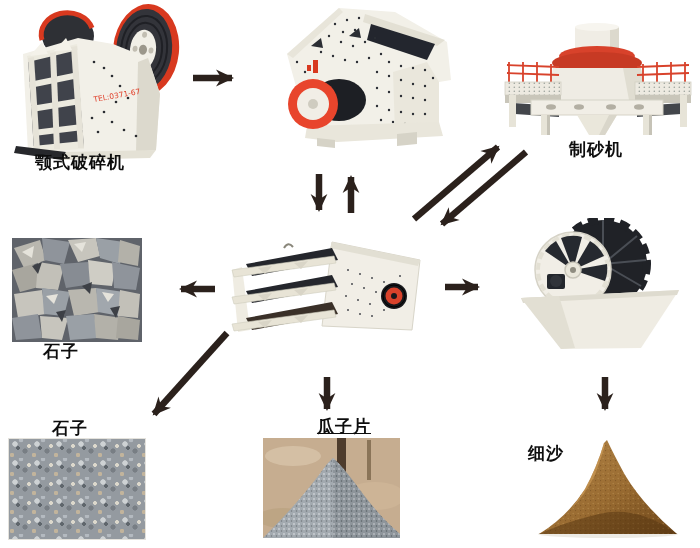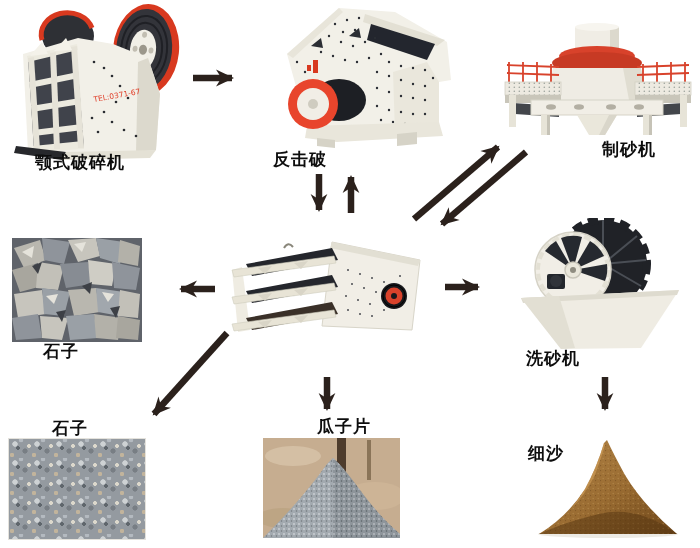--- a/index.html
+++ b/index.html
@@ -153,21 +153,20 @@
       <path d="M30,124 L162,120 L166,134 L60,140 L28,136 Z" fill="#e9e6db"></path>
       <path d="M40,136 L58,138 L58,146 L40,144 Z" fill="#d6d3c7"></path>
       <path d="M120,132 L140,130 L140,142 L120,144 Z" fill="#d6d3c7"></path>
 
       <ellipse cx="62" cy="98" rx="27" ry="21" fill="#1d1f24"></ellipse>
       <circle cx="36" cy="102" r="25" fill="#e8452c"></circle>
       <circle cx="36" cy="102" r="16" fill="#f1eee6"></circle>
       <circle cx="36" cy="102" r="5" fill="#cfccc0"></circle>
     </svg>
   </div>
-  <div class="nlabel" style="left:240px;top:150px;width:120px;">反击破</div>
 
   <div class="node" style="left:503px;top:22px;">
     <svg width="190" height="114" viewBox="0 0 190 114">
       <defs>
         <pattern id="perf" width="5" height="4" patternUnits="userSpaceOnUse">
           <circle cx="1.3" cy="1.3" r="0.8" fill="#9aa09a"></circle>
         </pattern>
       </defs>
 
       <rect x="72" y="5" width="44" height="26" fill="#f0ede5"></rect>
@@ -213,21 +212,21 @@
       <ellipse cx="136" cy="85" rx="5" ry="2.8" fill="#b3afa3"></ellipse>
 
       <path d="M74,93 L114,93 L102,113 L86,113 Z" fill="#eae7db"></path>
       <path d="M106,93 L114,93 L102,113 L96,113 Z" fill="#d9d6ca"></path>
       <rect x="38" y="93" width="9" height="20" fill="#e7e4d8"></rect>
       <rect x="44" y="93" width="3" height="20" fill="#c6c3b7"></rect>
       <rect x="140" y="93" width="9" height="20" fill="#e7e4d8"></rect>
       <rect x="146" y="93" width="3" height="20" fill="#c6c3b7"></rect>
     </svg>
   </div>
-  <div class="nlabel" style="left:536px;top:140px;width:120px;text-align:right;">制砂机</div>
+  <div class="nlabel" style="left:536px;top:140px;width:120px;">制砂机</div>
 
   <div class="photo" style="left:12px;top:238px;">
     <svg width="130" height="104" viewBox="0 0 130 104">
       <rect width="130" height="104" fill="#5f636a"></rect>
       <polygon points="2,10 28,2 34,22 12,30" fill="#b9b7af"></polygon>
       <polygon points="30,0 58,4 52,26 32,22" fill="#8f949b"></polygon>
       <polygon points="56,2 84,0 88,18 66,24" fill="#c7c5bd"></polygon>
       <polygon points="84,0 112,4 108,26 88,20" fill="#9aa0a6"></polygon>
       <polygon points="108,2 128,8 126,28 106,24" fill="#b3b1a9"></polygon>
       <polygon points="0,32 22,26 30,48 8,54" fill="#a8a69e"></polygon>
@@ -330,26 +329,25 @@
       <circle cx="54" cy="52" r="3" fill="#8f8c80"></circle>
 
       <path d="M2,80 L160,72 L122,130 L42,131 Z" fill="#efece3"></path>
       <path d="M2,80 L160,72 L158,77 L4,85 Z" fill="#dedbcf"></path>
       <path d="M2,80 L40,78 L56,130 L42,131 Z" fill="#e2dfd3"></path>
 
       <rect x="28" y="56" width="18" height="15" rx="2" fill="#23262c"></rect>
       <circle cx="37" cy="63" r="6" fill="#31343a"></circle>
     </svg>
   </div>
-  <div class="nlabel" style="left:493px;top:349px;width:120px;">洗砂机</div>
 
   <div class="nlabel" style="left:10px;top:419px;width:120px;">石子</div>
   <div class="gravel-css" style="left:8px;top:438px;width:136px;height:100px;"></div>
 
-  <div class="nlabel" style="left:284px;top:417px;width:120px;">瓜子片</div>
+  <div class="nlabel" style="left:284px;top:417px;width:120px;text-decoration:underline;">瓜子片</div>
   <div class="photo" style="left:263px;top:438px;">
     <svg width="137" height="100" viewBox="0 0 137 100">
       <defs>
         <pattern id="spk1" width="5" height="5" patternUnits="userSpaceOnUse">
           <circle cx="1" cy="1" r="0.9" fill="#c8cdd1"></circle>
           <circle cx="3.5" cy="3" r="0.8" fill="#62686e"></circle>
         </pattern>
       </defs>
       <rect width="137" height="100" fill="#c6ad90"></rect>
       <ellipse cx="30" cy="18" rx="28" ry="10" fill="#d4bfa4"></ellipse>

